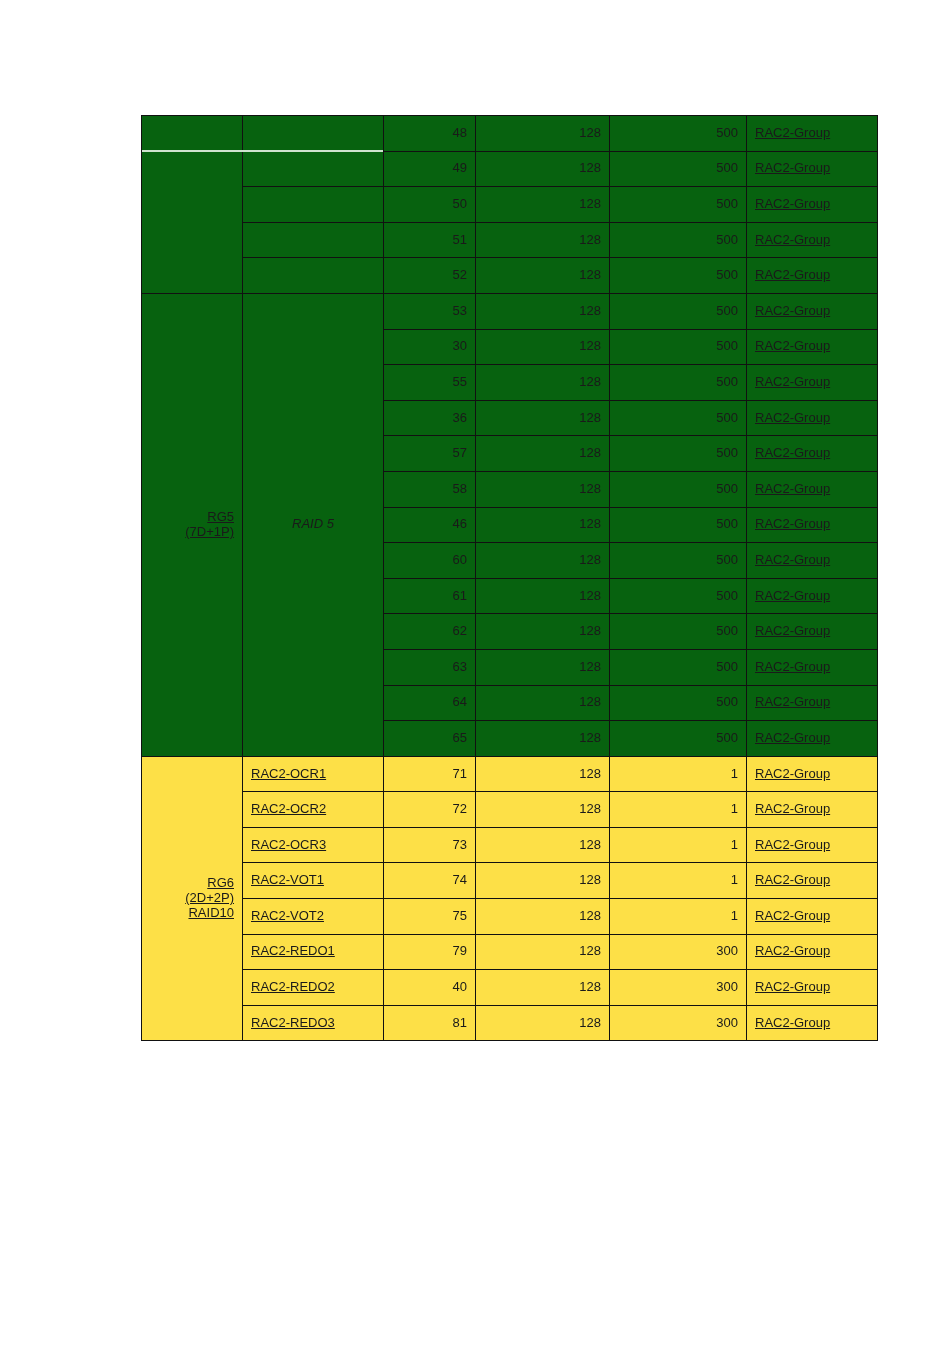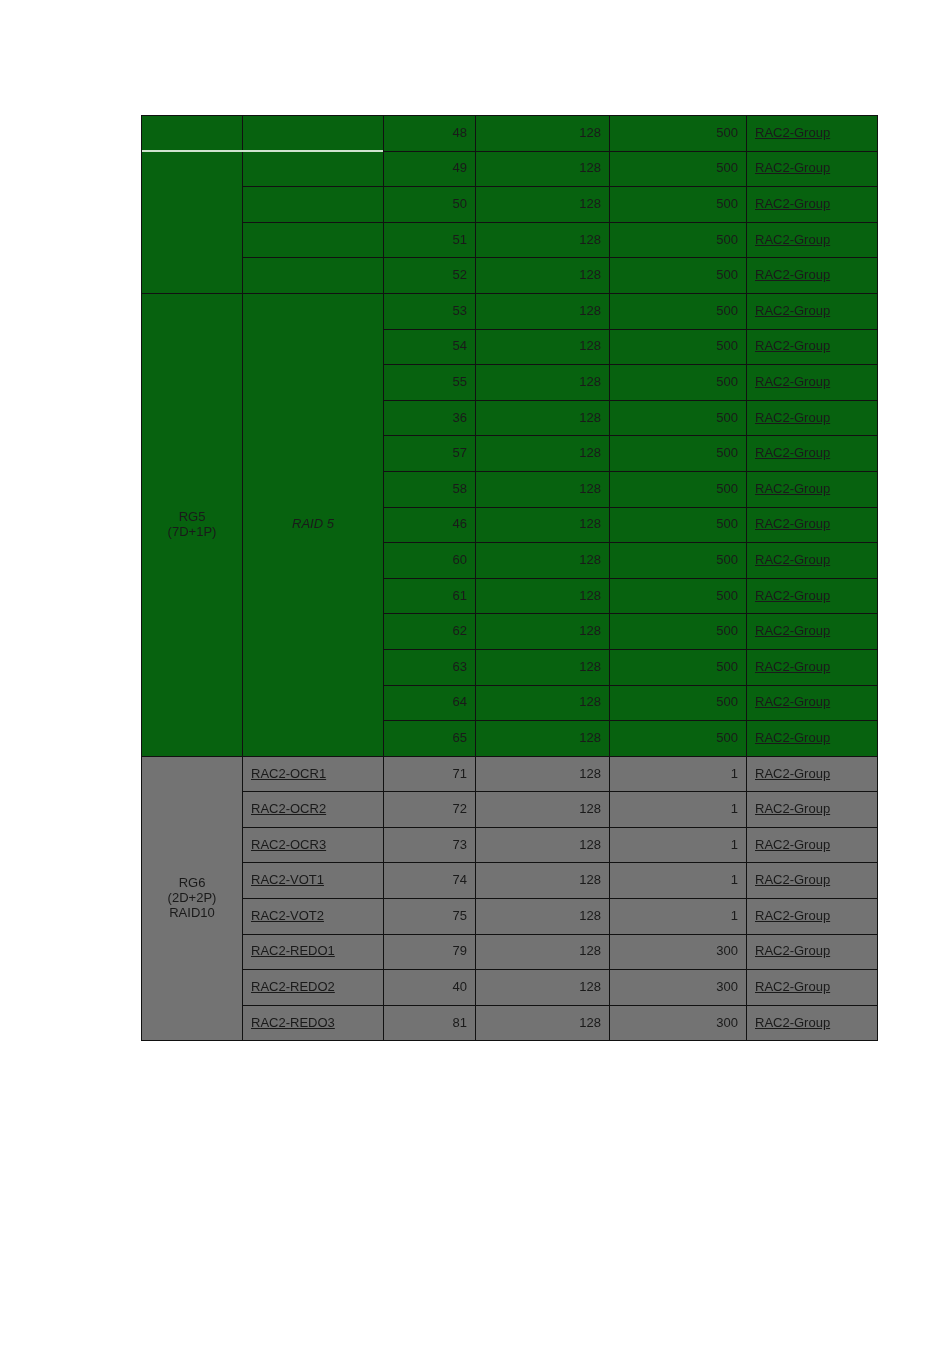--- a/index.html
+++ b/index.html
@@ -43,35 +43,36 @@
   
   col.c-rg    { width: 101px; }
   col.c-name  { width: 141px; }
   col.c-lun   { width:  92px; }
   col.c-strp  { width: 134px; }
   col.c-size  { width: 137px; }
   col.c-group { width: 131px; }
 
   
   .green  { background: #07620f; }
-  .yellow { background: #737373; }
+  .yellow { background: #fde047; }
 
   td.green  { color: #101510; }
   td.yellow { color: #151515; }
 
   
   .al-right  { text-align: right; }
   .al-left   { text-align: left; text-decoration: underline; }
 
   
   td.rg-cell {
-    text-align: center;
+    text-align: right;
     vertical-align: middle;
     font-size: 13px;
     line-height: 2.0;
+    text-decoration: underline;
   }
   td.raid-cell {
     text-align: center;
     vertical-align: middle;
     font-size: 13px;
     font-style: italic;
   }
   td.rg-cell .ln { display: block; }
 
   
@@ -140,21 +141,21 @@
             <span class="ln">RG5</span>
             <span class="ln">(7D+1P)</span>
           </td>
           <td class="green raid-cell" rowspan="13">RAID 5</td>
           <td class="green al-right">53</td>
           <td class="green al-right">128</td>
           <td class="green al-right">500</td>
           <td class="green al-left">RAC2-Group</td>
         </tr>
         <tr>
-          <td class="green al-right">54</td>
+          <td class="green al-right">30</td>
           <td class="green al-right">128</td>
           <td class="green al-right">500</td>
           <td class="green al-left">RAC2-Group</td>
         </tr>
         <tr>
           <td class="green al-right">55</td>
           <td class="green al-right">128</td>
           <td class="green al-right">500</td>
           <td class="green al-left">RAC2-Group</td>
         </tr>

